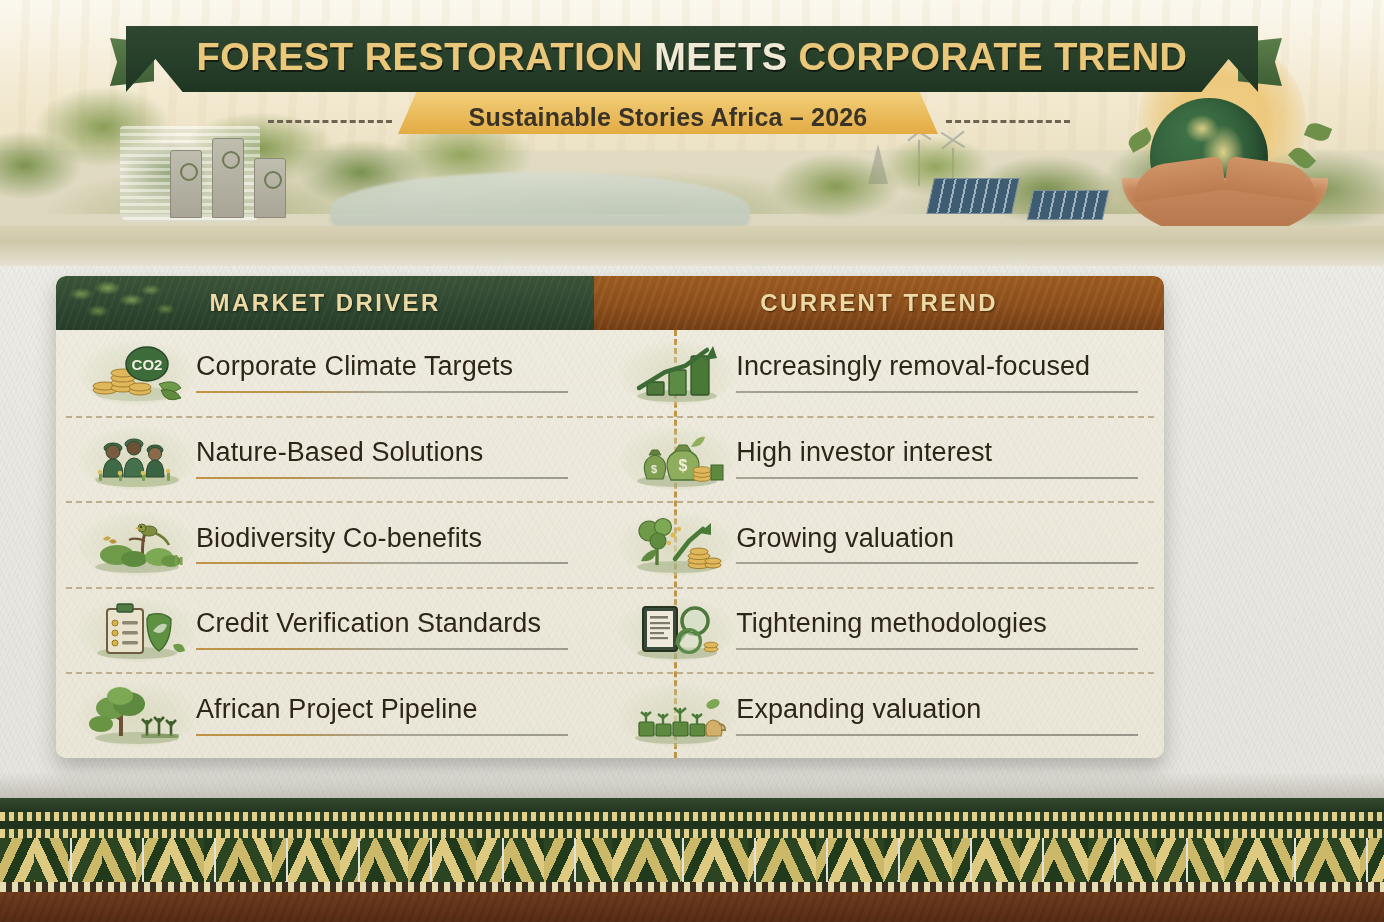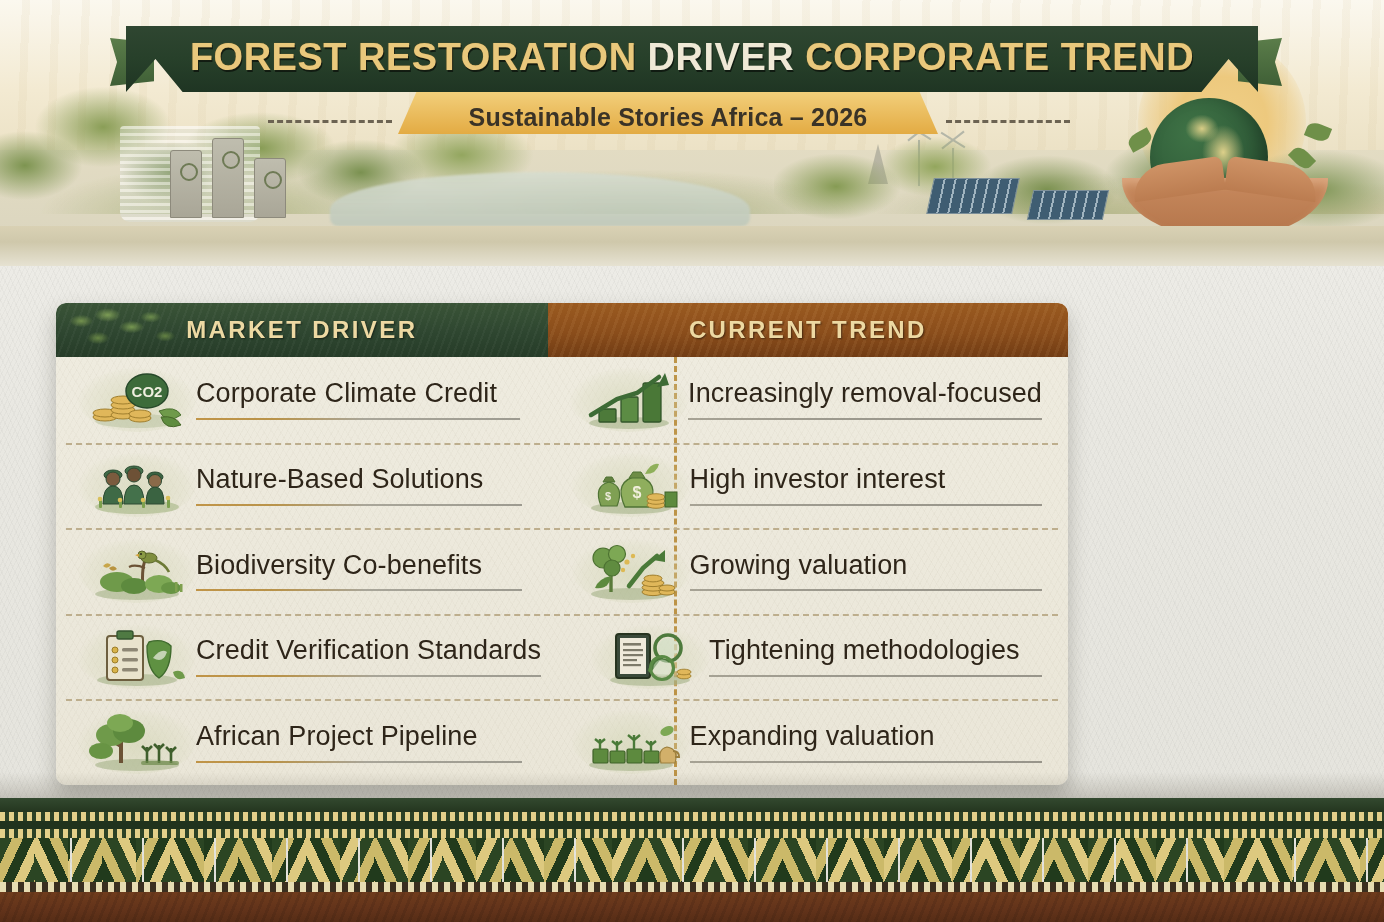--- a/index.html
+++ b/index.html
@@ -203,26 +203,25 @@
   }
   .dash-l, .dash-r {
     position: absolute; top: 120px; height: 0;
     border-top: 3px dashed #6c6352; width: 124px;
   }
   .dash-l { left: 268px; }
   .dash-r { left: 946px; }
 
   
   .card {
-    position: absolute; left: 56px; top: 276px; width: 1012px; height: 482px;
+    position: absolute; left: 56px; top: 276px; width: 1108px; height: 482px;
     background: linear-gradient(180deg, #efece0 0%, #eae6d8 100%);
     border-radius: 10px;
     box-shadow: 0 10px 20px rgba(60,60,50,.30), 0 2px 0 rgba(255,255,255,.6) inset;
     overflow: hidden;
-    margin-top: 27px;
   }
   .card-texture {
     position: absolute; inset: 0;
     background:
       repeating-linear-gradient(118deg, rgba(255,255,255,0) 0 4px, rgba(160,150,125,0.055) 4px 5px),
       repeating-linear-gradient(58deg, rgba(255,255,255,0) 0 6px, rgba(150,140,115,0.045) 6px 7px);
     pointer-events: none;
   }
 
   .head-row { position: absolute; left: 0; top: 0; width: 100%; height: 54px; display: flex; }
@@ -374,21 +373,21 @@
     </div>
 
     <div class="hero-ground"></div>
   </div>
 
   <div class="ribbon-tail-l"></div>
   <div class="ribbon-tail-r"></div>
   <div class="ribbon-main"></div>
   <div class="title">
     <span class="t-gold">FOREST RESTORATION</span>
-    <span class="t-cream">DRIVER</span>
+    <span class="t-cream">MEETS</span>
     <span class="t-gold">CORPORATE TREND</span>
   </div>
 
   <div class="dash-l"></div>
   <div class="dash-r"></div>
   <div class="sub-ribbon"></div>
   <div class="sub-text">Sustainable Stories Africa – 2026</div>
 
   <div class="card">
     <div class="card-texture"></div>
@@ -422,21 +421,21 @@
                 <ellipse cx="53" cy="47" rx="11" ry="4"></ellipse>
                   <ellipse cx="53" cy="43" rx="11" ry="4"></ellipse>
               </g>
               <ellipse cx="60" cy="20" rx="21" ry="17" fill="#3d6b3a" stroke="#27492a" stroke-width="1.5"></ellipse>
               <text x="60" y="26" font-family="Liberation Sans, sans-serif" font-size="15" font-weight="bold" fill="#f0efe0" text-anchor="middle">CO2</text>
               <path d="M72 40 q16 -6 22 4 q-14 10 -22 -4 z" fill="#6f9a4a" stroke="#4d7232" stroke-width="1"></path>
               <path d="M74 46 q14 -2 20 8 q-16 6 -20 -8 z" fill="#5f8c3f" stroke="#456628" stroke-width="1"></path>
             </svg>
           </div>
           <div class="cell-body">
-            <div class="cell-label">Corporate Climate Credit</div>
+            <div class="cell-label">Corporate Climate Targets</div>
             <div class="cell-rule"></div>
           </div>
         </div>
         <div class="cell right">
           <div class="cell-icon">
             <svg width="100" height="58" viewBox="0 0 100 58">
               <ellipse cx="50" cy="52" rx="40" ry="6" fill="#9aa97c" opacity=".5"></ellipse>
               <rect x="20" y="38" width="17" height="13" fill="#4d7a3a" stroke="#32552a" stroke-width="1.3" rx="1"></rect>
               <rect x="42" y="26" width="17" height="25" fill="#5c8c44" stroke="#32552a" stroke-width="1.3" rx="1"></rect>
               <rect x="64" y="12" width="18" height="39" fill="#4a7837" stroke="#32552a" stroke-width="1.3" rx="2"></rect>

